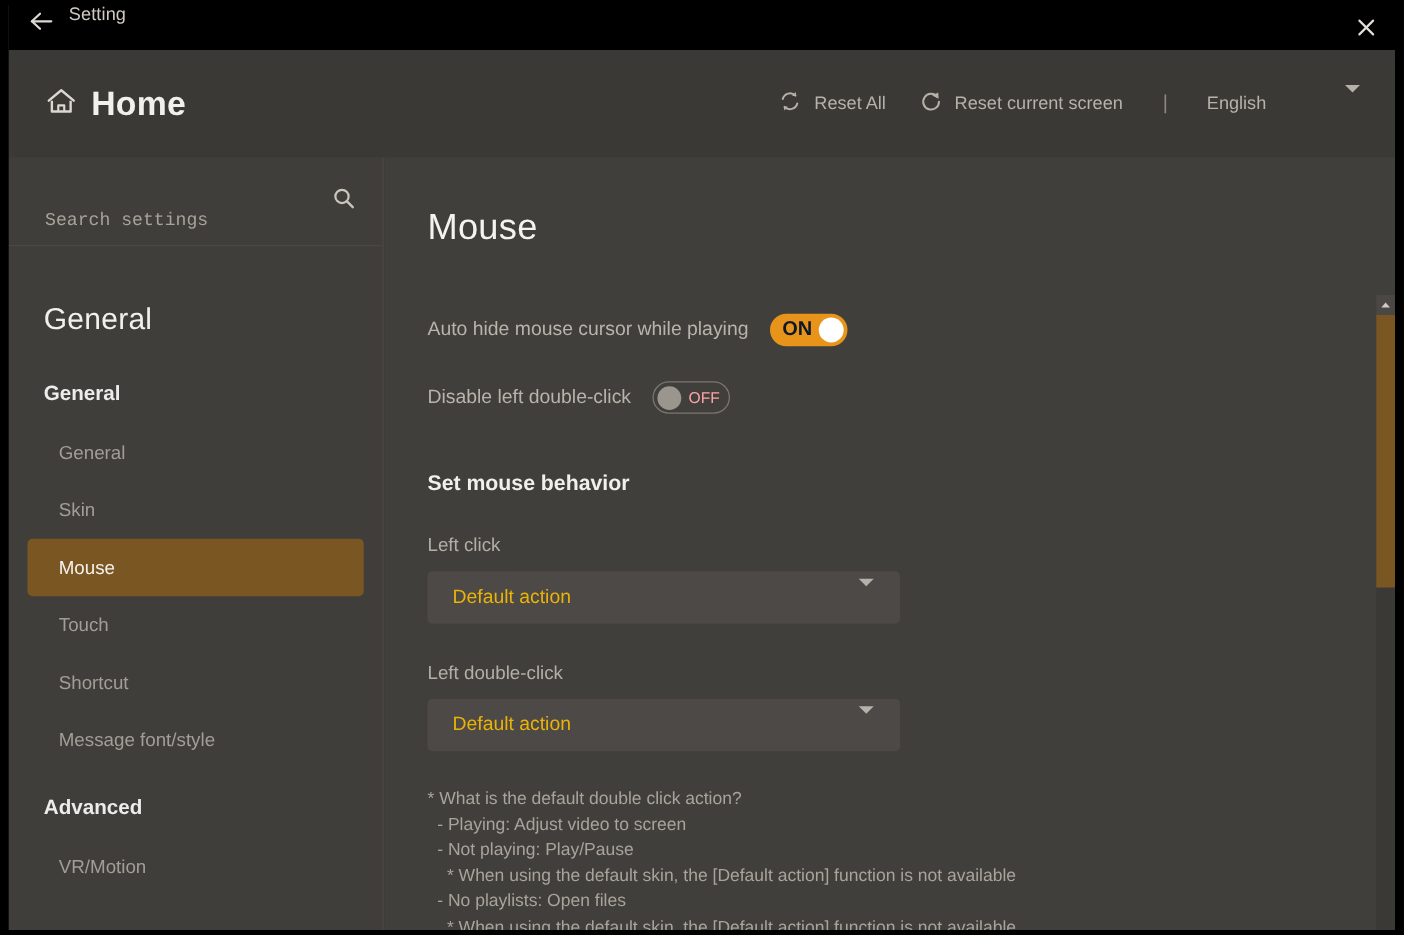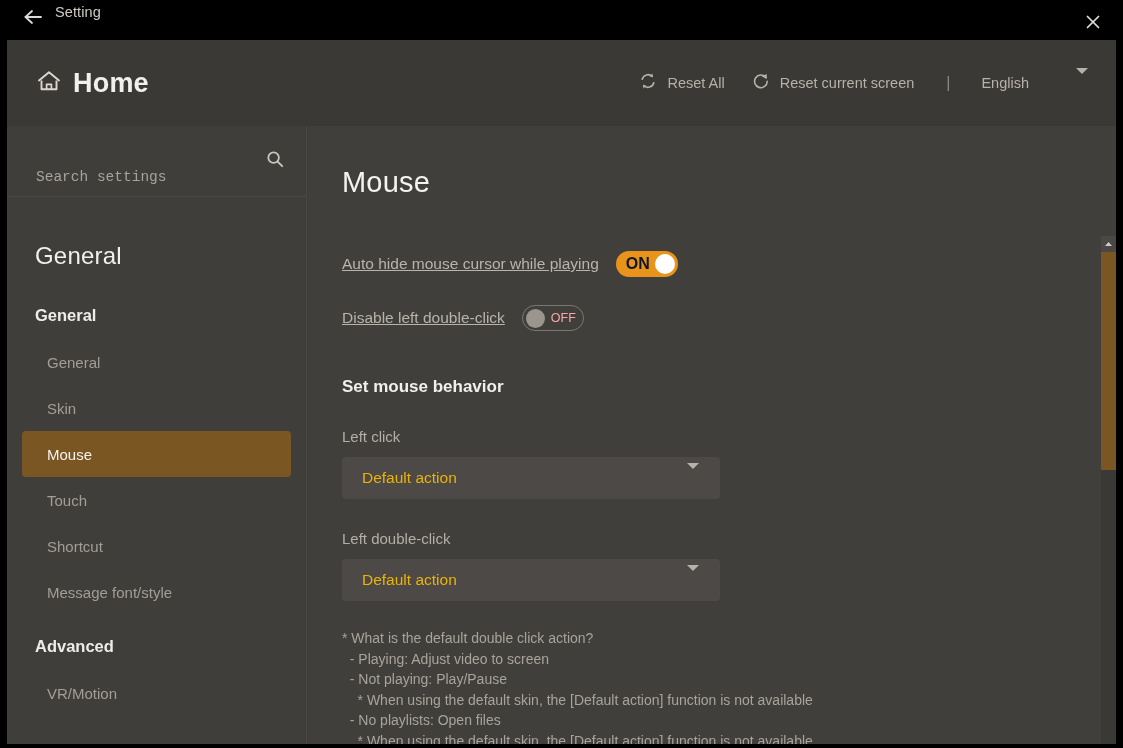--- a/index.html
+++ b/index.html
@@ -107,20 +107,21 @@
     color: #8d8880;
     font-size: 16px;
     margin-left: 32px;
     margin-right: 3px;
   }
   .lang-group {
     display: flex;
     align-items: center;
     margin-left: 28px;
     cursor: pointer;
+    gap: 16px;
   }
   .lang-label {
     color: #b6b1a9;
     font-size: 14.5px;
   }
   .lang-caret {
     margin-left: 47px;
   }
 
   
@@ -220,21 +221,20 @@
   .toggle-row {
     display: flex;
     align-items: center;
     margin-left: 34px;
   }
   .toggle-row.first { margin-top: 52px; }
   .toggle-row.second { margin-top: 28px; }
   .toggle-label {
     color: #b8b3ab;
     font-size: 15.5px;
-    text-decoration: underline;
   }
   .switch {
     position: relative;
     width: 62px;
     height: 26px;
     border-radius: 13px;
     margin-left: 17px;
     cursor: pointer;
     display: flex;
     align-items: center;

